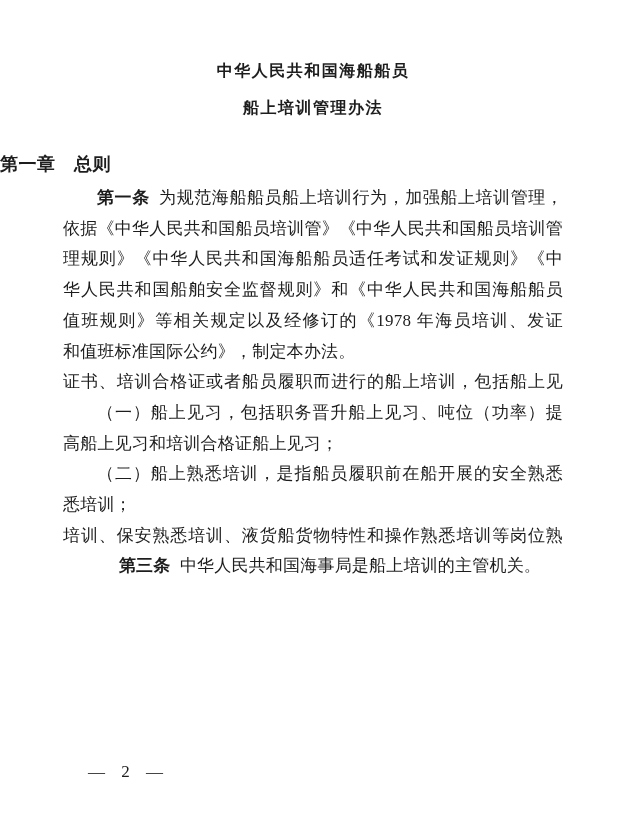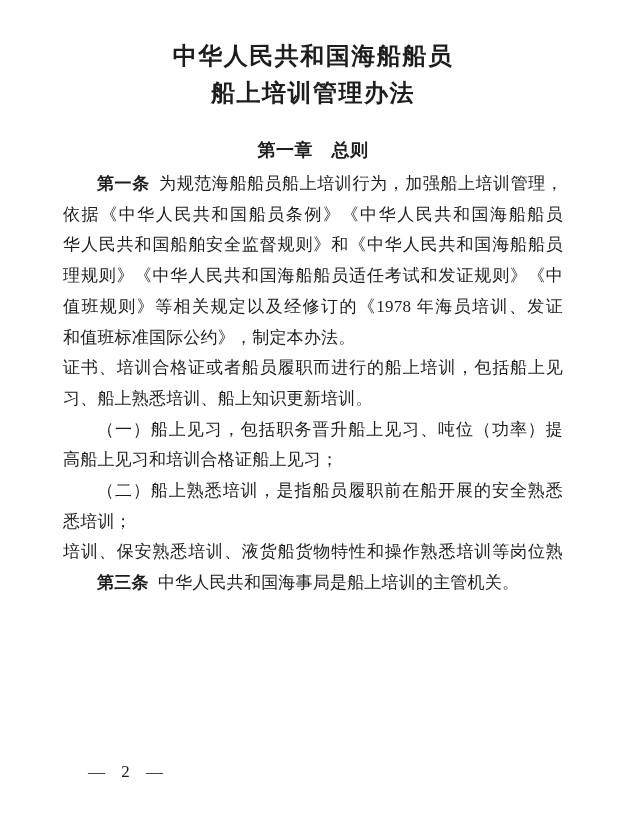--- a/index.html
+++ b/index.html
@@ -6,30 +6,29 @@
   .page {
     position: relative;
     width: 626px;
     height: 837px;
     background: #ffffff;
     color: #1d1d1d;
     font-family: "Liberation Serif", "DejaVu Serif", serif;
     overflow: hidden;
   }
   .title {
-    padding-top: 38px;
+    padding-top: 52px;
     text-align: center;
     font-weight: bold;
-    font-size: 24px;
+    font-size: 16px;
     line-height: 37px;
     letter-spacing: 1.5px;
   }
   .chapter {
     margin-top: 28px;
-    text-align: center;
     font-weight: bold;
     font-size: 18px;
     line-height: 20px;
     font-family: "Liberation Sans", "DejaVu Sans", sans-serif;
     letter-spacing: 0.5px;
   }
   .body {
     margin: 9px 63px 0 63px;
     font-size: 17px;
     line-height: 30.7px;
@@ -38,21 +37,21 @@
     margin: 0;
     letter-spacing: 0.2px;
     white-space: normal;
     text-align: left;
   }
   .fill {
     text-align: justify;
     text-align-last: justify;
     text-justify: inter-character;
   }
-  .ind { text-indent: 2em; }
+  .ind { text-indent: 2em; text-align: center; }
   .ln b {
     font-family: "Liberation Sans", "DejaVu Sans", sans-serif;
     font-weight: bold;
     margin-right: 0.55em;
     margin-top: 44px;
   }
   .footer {
     position: absolute;
     left: 88px;
     top: 762px;
@@ -69,27 +68,26 @@
 
   <div class="title">
     <div>中华人民共和国海船船员</div>
     <div>船上培训管理办法</div>
   </div>
 
   <div class="chapter">第一章　总则</div>
 
   <div class="body">
     <p class="ln ind fill"><b>第一条</b><span>为规范海船船员船上培训行为，加强船上培训管理，</span></p>
-    <p class="ln fill"><span>依据《中华人民共和国船员条例》《中华人民共和国海船船员</span></p>
+    <p class="ln fill"><span>依据《中华人民共和国船员培训管》《中华人民共和国船员培训管</span></p>
+    <p class="ln fill"><span>理规则》《中华人民共和国海船船员适任考试和发证规则》《中</span></p>
     <p class="ln fill"><span>华人民共和国船舶安全监督规则》和《中华人民共和国海船船员</span></p>
-    <p class="ln fill"><span>理规则》《中华人民共和国海船船员适任考试和发证规则》《中</span></p>
     <p class="ln fill"><span>值班规则》等相关规定以及经修订的《1978 年海员培训、发证</span></p>
     <p class="ln"><span>和值班标准国际公约》，制定本办法。</span></p>
     <p class="ln fill"><span>证书、培训合格证或者船员履职而进行的船上培训，包括船上见</span></p>
-    <p class="ln"><span>习、船上熟悉培训、船上知识更新培训。</span></p>
     <p class="ln ind fill"><span>（一）船上见习，包括职务晋升船上见习、吨位（功率）提</span></p>
     <p class="ln"><span>高船上见习和培训合格证船上见习；</span></p>
     <p class="ln ind fill"><span>（二）船上熟悉培训，是指船员履职前在船开展的安全熟悉</span></p>
     <p class="ln"><span>悉培训；</span></p>
     <p class="ln fill"><span>培训、保安熟悉培训、液货船货物特性和操作熟悉培训等岗位熟</span></p>
     <p class="ln ind"><b>第三条</b><span>中华人民共和国海事局是船上培训的主管机关。</span></p>
   </div>
 
   <div class="footer">— 2 —</div>
 

